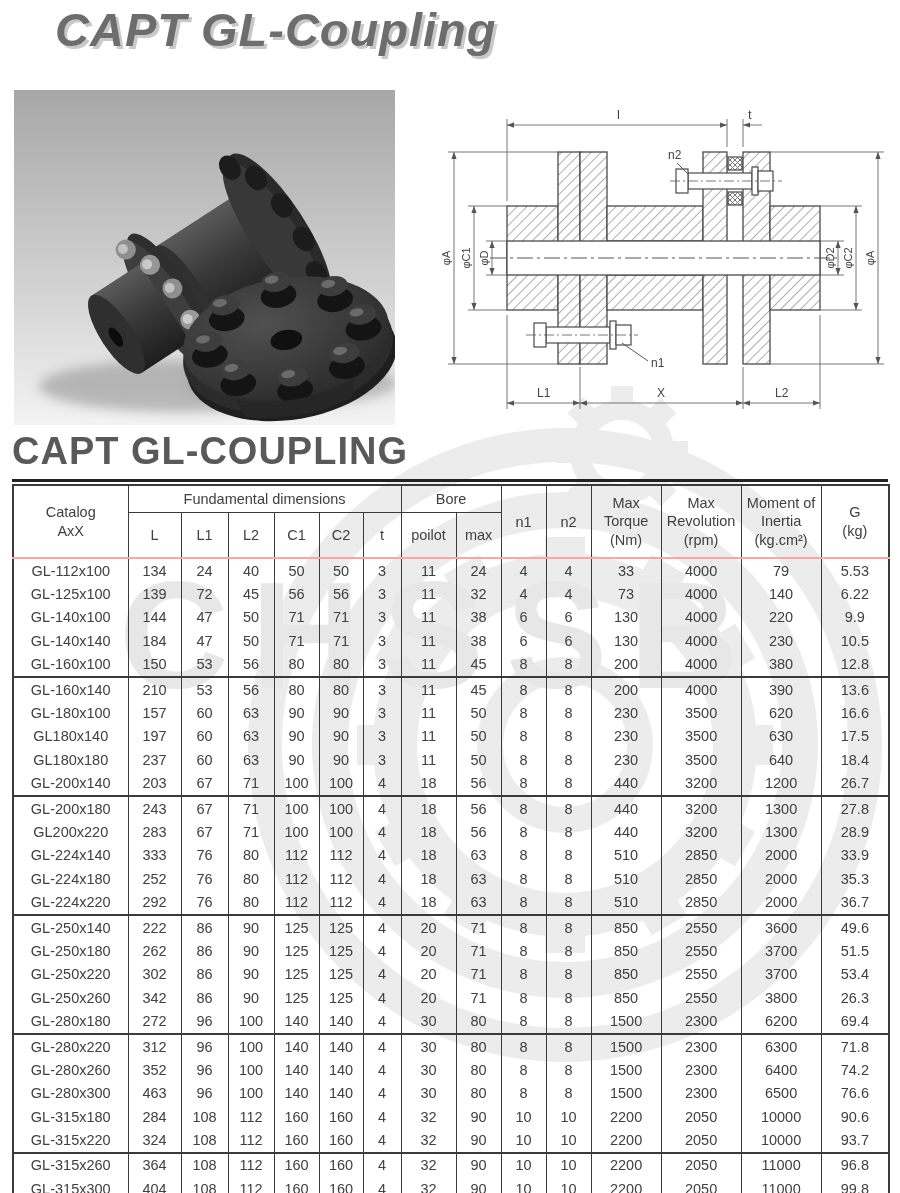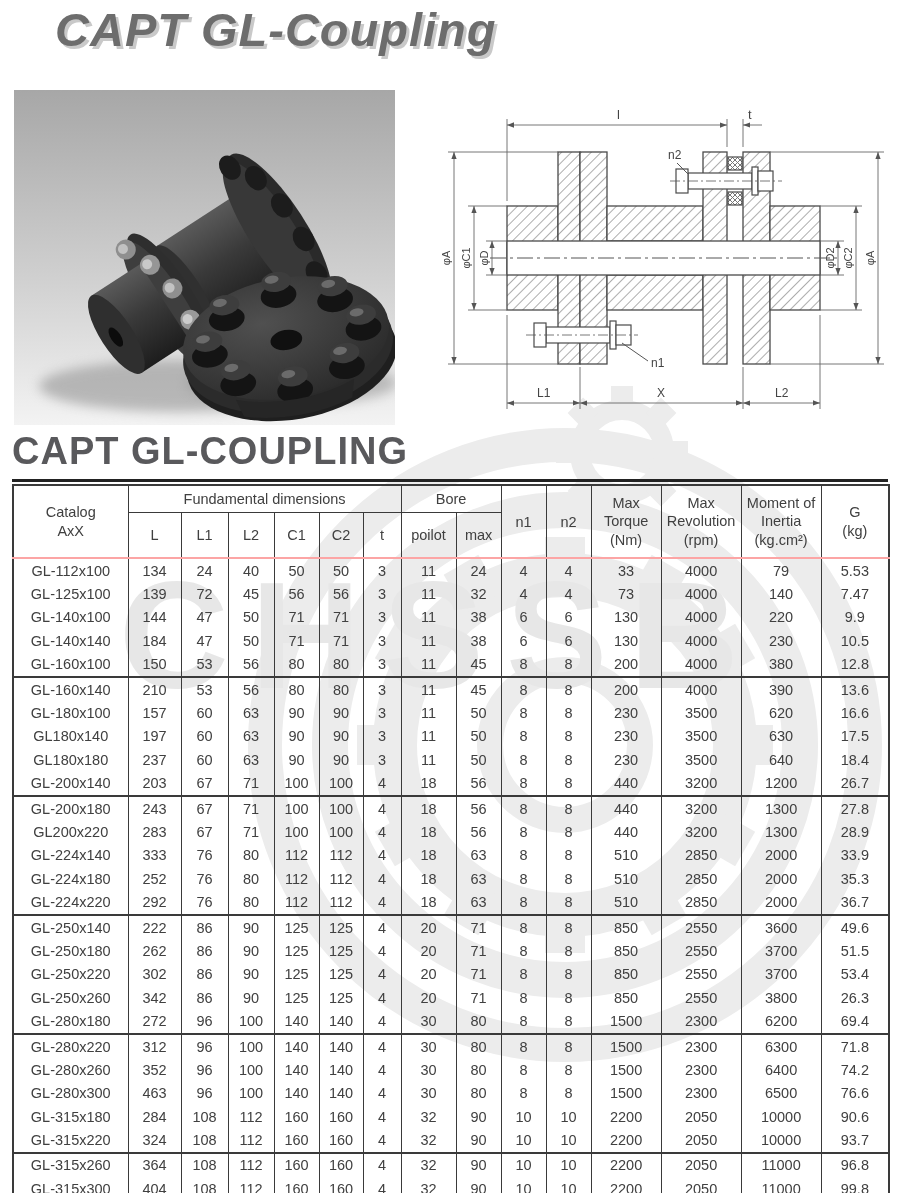--- a/index.html
+++ b/index.html
@@ -369,21 +369,21 @@
             <td>56</td>
             <td>56</td>
             <td>3</td>
             <td>11</td>
             <td>32</td>
             <td>4</td>
             <td>4</td>
             <td>73</td>
             <td>4000</td>
             <td>140</td>
-            <td>7.47</td>
+            <td>6.22</td>
           </tr>
           <tr>
             <td>GL-140x100</td>
             <td>144</td>
             <td>47</td>
             <td>50</td>
             <td>71</td>
             <td>71</td>
             <td>3</td>
             <td>11</td>

